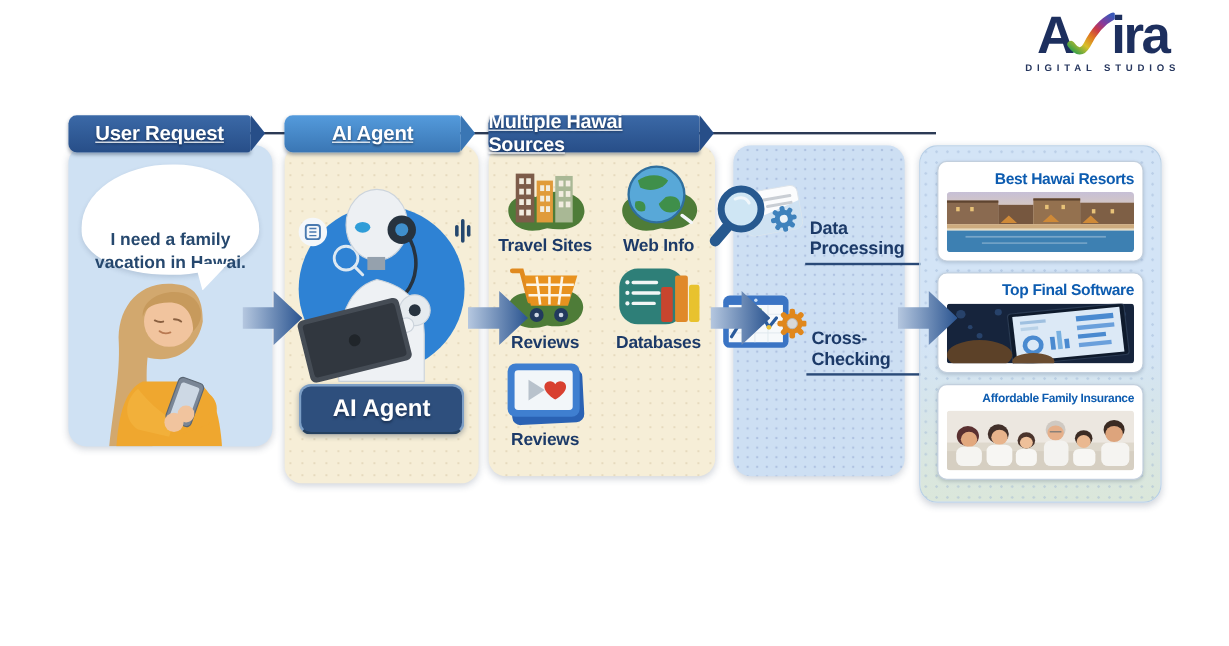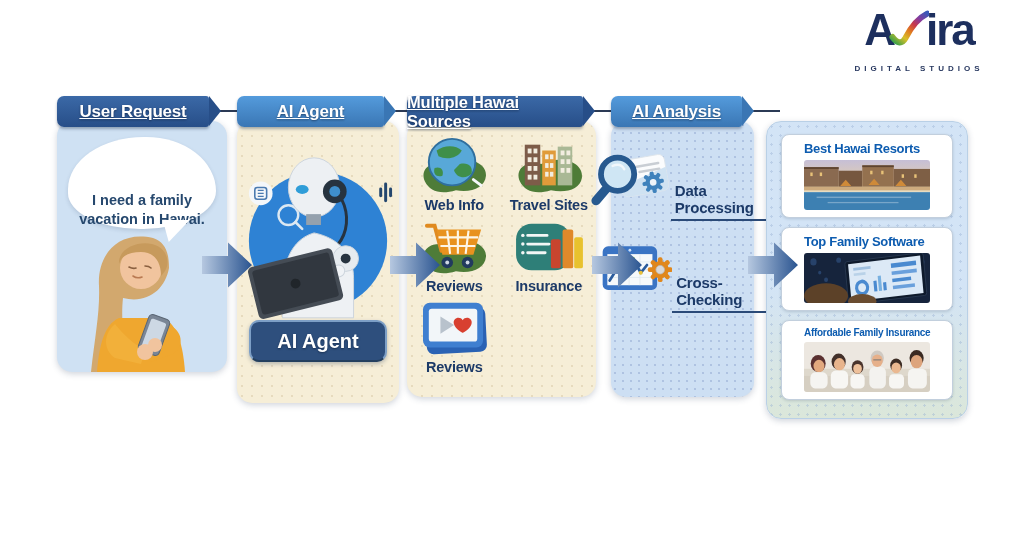--- a/index.html
+++ b/index.html
@@ -4,21 +4,21 @@
 <style>
   html,body{margin:0;padding:0;background:#ffffff;}
   body{font-family:"Liberation Sans", sans-serif;}
   .stage{position:relative;width:1024px;height:538px;background:#ffffff;overflow:hidden;}
 
   
   .logo{position:absolute;top:8px;right:12px;width:186px;text-align:center;}
   .brand-row{position:relative;display:flex;justify-content:center;align-items:flex-end;line-height:1;}
   .brand-part{font-size:44px;font-weight:bold;color:#1d2f5e;letter-spacing:-2px;}
   .swoosh{width:40px;height:44px;margin:0 -3px -1px -5px;}
-  .tagline{margin-top:12px;font-size:8px;font-weight:bold;letter-spacing:4px;color:#27375f;}
+  .tagline{margin-top:0;font-size:8px;font-weight:bold;letter-spacing:4px;color:#27375f;}
 
   
   .connector{position:absolute;top:110px;left:200px;width:580px;height:2px;background:#2b3a55;z-index:1;}
   .banner{position:absolute;top:96px;height:31px;z-index:3;display:flex;align-items:center;justify-content:center;
           border-radius:7px;color:#fff;font-weight:bold;font-size:17px;letter-spacing:-0.2px;
           text-shadow:0 1px 2px rgba(8,20,42,.55);box-shadow:0 2px 3px rgba(20,40,70,.35);}
   .banner.navy{background:linear-gradient(#3b69a7,#274e88);}
   .banner.blue{background:linear-gradient(#549bdc,#3a76b4);}
   .banner.tipped{border-top-right-radius:3px;border-bottom-right-radius:3px;text-decoration:underline;}
   .banner.tipped::after{content:"";position:absolute;right:-12px;top:0;width:0;height:0;
@@ -72,22 +72,22 @@
 
   
   .ana-col{display:flex;flex-direction:column;align-items:center;padding-top:18px;}
   .ana-item{display:flex;flex-direction:row;align-items:flex-end;margin-bottom:10px;}
   .ana-item svg{width:96px;height:82px;}
   .ana-label{margin-top:2px;font-size:15px;font-weight:bold;color:#1c3a68;letter-spacing:-0.2px;
      border-bottom:2px solid #2a4a78;padding:0 4px 3px;}
 
   
   .reco-col{display:flex;flex-direction:column;gap:9px;padding:12px 14px;}
-  .reco-card{background:#fff;border:1px solid #c2cfdd;border-radius:8px;padding:4px 22px 7px;
-     box-shadow:0 1px 3px rgba(30,50,80,.18);}
+  .reco-card{background:#fff;border:1px solid #c2cfdd;border-radius:8px;padding:4px 7px 7px;
+     box-shadow:0 1px 3px rgba(30,50,80,.18);text-align:right;}
   .reco-title{font-size:13px;font-weight:bold;color:#0d5cb0;letter-spacing:-0.3px;margin:2px 0 4px;white-space:nowrap;}
   .reco-img{height:50px;border-radius:3px;overflow:hidden;}
   .reco-img svg{width:100%;height:100%;display:block;}
 </style>
 </head>
 <body>
 
 <div class="stage">
 
   <div class="logo">
@@ -109,21 +109,20 @@
       <span class="brand-part">ira</span>
     </div>
     <div class="tagline">DIGITAL STUDIOS</div>
   </div>
 
   <div class="connector"></div>
 
   <div class="banner navy tipped" style="left:57px;width:152px;">User Request</div>
   <div class="banner blue tipped" style="left:237px;width:147px;">AI Agent</div>
   <div class="banner navy tipped" style="left:407px;width:176px;font-size:16.5px;">Multiple Hawai Sources</div>
-  <div class="banner blue tipped" style="left:611px;width:131px;">AI Analysis</div>
 
   <div class="flow-arrow" id="arrow-1"></div>
   <div class="flow-arrow" id="arrow-2"></div>
   <div class="flow-arrow" id="arrow-3"></div>
   <div class="flow-arrow" id="arrow-4"></div>
 
   <div class="panel p-blue" id="panel-user">
     <div class="bubble">
       <span class="bubble-text">I need a family vacation in Hawai.</span>
     </div>
@@ -175,32 +174,20 @@
       </g>
     </svg>
     <div class="agent-pill">AI Agent</div>
   </div>
 
   <div class="panel p-cream" id="panel-sources">
     <div class="src-grid">
 
       <div class="src-item">
         <svg viewBox="0 0 76 64">
-          <path d="M8,48 C2,34 16,26 30,30 C50,20 72,28 71,42 C70,54 56,60 40,57 C24,62 13,58 8,48 Z" fill="#4e7c38"></path>
-          <circle cx="36" cy="28" r="24" fill="#58a8d8" stroke="#2f6f9e" stroke-width="2"></circle>
-          <path d="M20,16 C28,10 40,10 46,16 C42,24 30,26 22,22 Z" fill="#3f8f4a"></path>
-          <path d="M44,30 C52,28 58,32 56,40 C50,46 40,44 38,36 Z" fill="#3f8f4a"></path>
-          <path d="M18,34 C24,32 28,36 26,42 C20,44 16,40 18,34 Z" fill="#3f8f4a"></path>
-          <path d="M58,46 l8,6" stroke="#f4f7fa" stroke-width="3" stroke-linecap="round"></path>
-        </svg>
-        <span class="src-label">Web Info</span>
-      </div>
-
-      <div class="src-item">
-        <svg viewBox="0 0 76 64">
           <path d="M8,48 C2,34 16,26 30,30 C50,20 74,28 72,44 C70,56 56,60 40,57 C24,62 13,58 8,48 Z" fill="#4e7c38"></path>
           <rect x="13" y="10" width="16" height="42" fill="#7d5c49"></rect>
           <rect x="31" y="16" width="14" height="36" fill="#e09b3a"></rect>
           <rect x="47" y="12" width="15" height="40" fill="#a9b895"></rect>
           <g fill="#f2ede0">
             <rect x="16" y="14" width="4" height="5"></rect>
               <rect x="22" y="14" width="4" height="5"></rect>
             <rect x="16" y="23" width="4" height="5"></rect>
               <rect x="22" y="23" width="4" height="5"></rect>
             <rect x="16" y="32" width="4" height="5"></rect>
@@ -220,20 +207,32 @@
             <rect x="50" y="34" width="4" height="5"></rect>
               <rect x="56" y="34" width="4" height="5"></rect>
           </g>
         </svg>
         <span class="src-label">Travel Sites</span>
       </div>
 
       <div class="src-item">
         <svg viewBox="0 0 76 64">
           <path d="M8,48 C2,34 16,26 30,30 C50,20 72,28 71,42 C70,54 56,60 40,57 C24,62 13,58 8,48 Z" fill="#4e7c38"></path>
+          <circle cx="36" cy="28" r="24" fill="#58a8d8" stroke="#2f6f9e" stroke-width="2"></circle>
+          <path d="M20,16 C28,10 40,10 46,16 C42,24 30,26 22,22 Z" fill="#3f8f4a"></path>
+          <path d="M44,30 C52,28 58,32 56,40 C50,46 40,44 38,36 Z" fill="#3f8f4a"></path>
+          <path d="M18,34 C24,32 28,36 26,42 C20,44 16,40 18,34 Z" fill="#3f8f4a"></path>
+          <path d="M58,46 l8,6" stroke="#f4f7fa" stroke-width="3" stroke-linecap="round"></path>
+        </svg>
+        <span class="src-label">Web Info</span>
+      </div>
+
+      <div class="src-item">
+        <svg viewBox="0 0 76 64">
+          <path d="M8,48 C2,34 16,26 30,30 C50,20 72,28 71,42 C70,54 56,60 40,57 C24,62 13,58 8,48 Z" fill="#4e7c38"></path>
           <path d="M10,10 L18,10 L25,36" fill="none" stroke="#e08a1f" stroke-width="4" stroke-linecap="round"></path>
           <path d="M20,14 L66,14 L58,40 L26,40 Z" fill="#e8921f"></path>
           <g stroke="#fdf6e8" stroke-width="2.2">
             <path d="M31,15 L34,39 M42,15 L42,39 M53,15 L50,39"></path>
             <path d="M22,22 L63,22 M24,31 L60,31"></path>
           </g>
           <circle cx="31" cy="48" r="6" fill="#223a5e"></circle>
             <circle cx="31" cy="48" r="2" fill="#cfd8e4"></circle>
           <circle cx="52" cy="48" r="6" fill="#223a5e"></circle>
             <circle cx="52" cy="48" r="2" fill="#cfd8e4"></circle>
@@ -249,21 +248,21 @@
           </g>
           <g fill="#f2f6f5">
             <circle cx="11" cy="20" r="1.8"></circle>
               <circle cx="11" cy="29" r="1.8"></circle>
               <circle cx="11" cy="38" r="1.8"></circle>
           </g>
           <rect x="40" y="24" width="10" height="30" rx="2" fill="#c8452e"></rect>
           <rect x="52" y="14" width="11" height="40" rx="2" fill="#e0892a"></rect>
           <rect x="64" y="22" width="9" height="32" rx="2" fill="#e8c22e"></rect>
         </svg>
-        <span class="src-label">Insurance</span>
+        <span class="src-label">Databases</span>
       </div>
 
       <div class="src-item">
         <svg viewBox="0 0 76 64">
           <rect x="9" y="12" width="62" height="46" rx="7" fill="#2a62b4" transform="rotate(-3 38 32)"></rect>
           <rect x="6" y="6" width="62" height="46" rx="7" fill="#3f7fd0"></rect>
           <rect x="12" y="12" width="50" height="34" rx="3" fill="#f2f6f9"></rect>
           <path d="M24,20 l14,9 -14,9 z" fill="#b8c2cc"></path>
           <path d="M47,24 c-3,-5 -11,-2 -9,4 c1.5,5 9,9 9,9 c0,0 7.5,-4 9,-9 c2,-6 -6,-9 -9,-4 z" fill="#d84030"></path>
         </svg>
@@ -363,21 +362,21 @@
             <rect x="0" y="36" width="160" height="20" fill="#3d80b2"></rect>
             <g fill="#ffffff" opacity="0.3">
               <rect x="16" y="41" width="120" height="1.6"></rect>
                 <rect x="30" y="47" width="90" height="1.4"></rect>
             </g>
           </svg>
         </div>
       </div>
 
       <div class="reco-card">
-        <div class="reco-title">Top Family Software</div>
+        <div class="reco-title">Top Final Software</div>
         <div class="reco-img">
           <svg viewBox="0 0 160 56" preserveAspectRatio="none">
             <rect width="160" height="56" fill="#16243c"></rect>
             <g fill="#2c4a76" opacity="0.8">
               <circle cx="12" cy="10" r="4"></circle>
                 <circle cx="28" cy="30" r="2.5"></circle>
                 <circle cx="20" cy="22" r="2"></circle>
               <circle cx="44" cy="8" r="3"></circle>
                 <circle cx="150" cy="10" r="3"></circle>
                 <circle cx="8" cy="42" r="3"></circle>

